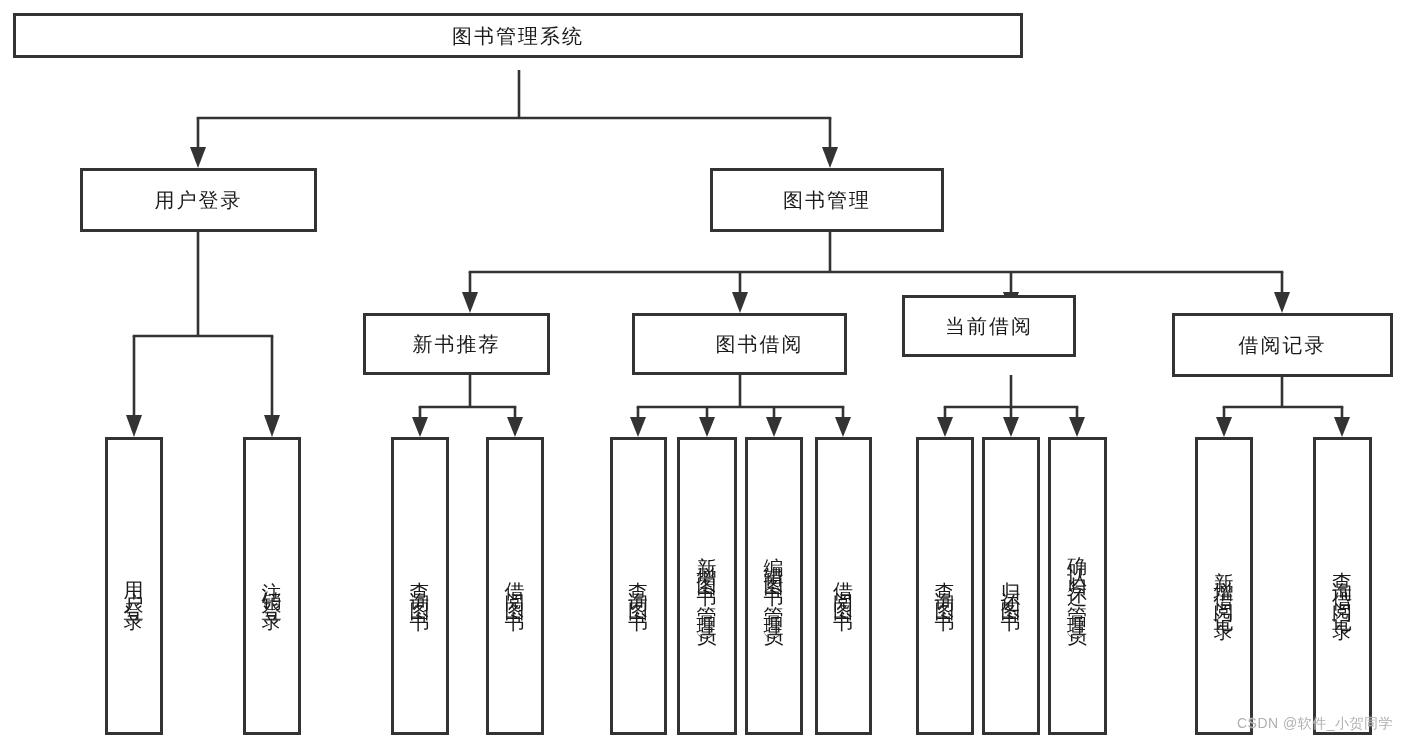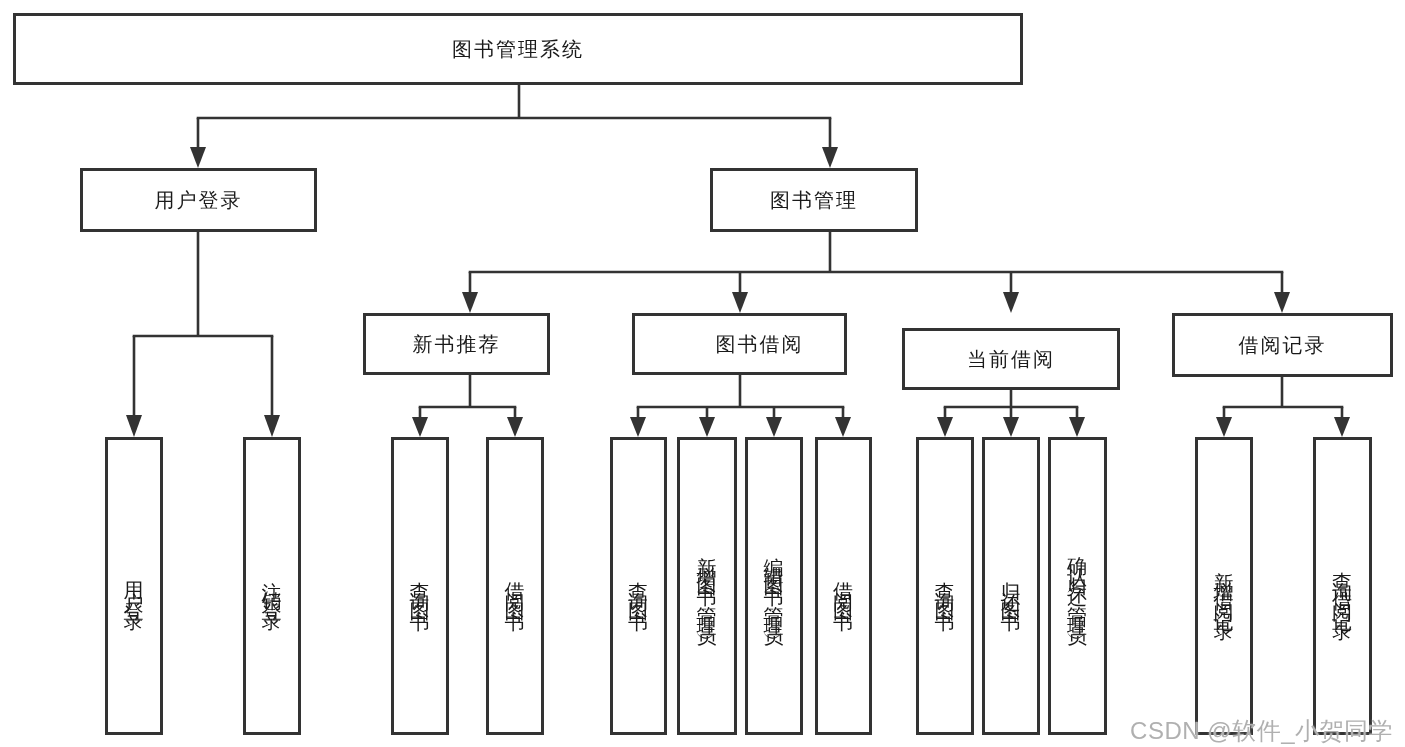--- a/index.html
+++ b/index.html
@@ -29,26 +29,26 @@
     align-items: center;
     justify-content: center;
     z-index: 2;
   }
   .h-label {
     font-size: 20px;
     letter-spacing: 2px;
     white-space: nowrap;
     line-height: 1;
   }
-  .root-box   { left: 13px;  top: 13px;  width: 1010px; height: 72px; }
+  .root-box   { left: 13px;  top: 13px;  width: 1010px; height: 45px; }
   .l2a        { left: 80px;  top: 168px; width: 237px;  height: 64px; }
-  .l2b        { left: 710px; top: 168px; width: 208px;  height: 64px; }
+  .l2b        { left: 710px; top: 168px; width: 234px;  height: 64px; }
   .l3a        { left: 363px; top: 313px; width: 187px;  height: 62px; }
   .l3b        { left: 632px; top: 313px; width: 215px;  height: 62px; padding-left: 40px; }
-  .l3c        { left: 902px; top: 328px; width: 218px;  height: 62px; }
+  .l3c        { left: 902px; top: 295px; width: 174px;  height: 62px; }
   .l3d        { left: 1172px;top: 313px; width: 221px;  height: 64px; }
   .leaf       { top: 437px;  height: 298px; }
   .leaf-u1 { left: 105px;  width: 58px; }
   .leaf-u2 { left: 243px;  width: 58px; }
   .leaf-n1 { left: 391px;  width: 58px; }
   .leaf-n2 { left: 486px;  width: 58px; }
   .leaf-b1 { left: 610px;  width: 57px; }
   .leaf-b2 { left: 677px;  width: 60px; }
   .leaf-b3 { left: 745px;  width: 58px; }
   .leaf-b4 { left: 815px;  width: 57px; }
@@ -62,21 +62,21 @@
     font-size: 20px;
     letter-spacing: 10px;
     line-height: 1.1;
     white-space: nowrap;
   }
   .watermark {
     position: absolute;
     right: 12px;
     top: 715px;
     z-index: 3;
-    font-size: 24px;
+    font-size: 14px;
     letter-spacing: 0.5px;
     color: #b0b0b0;
     text-shadow: 0 0 2px rgba(255,255,255,0.9);
     white-space: nowrap;
   }
 </style>
 </head>
 <body>
 
 <div id="stage">

